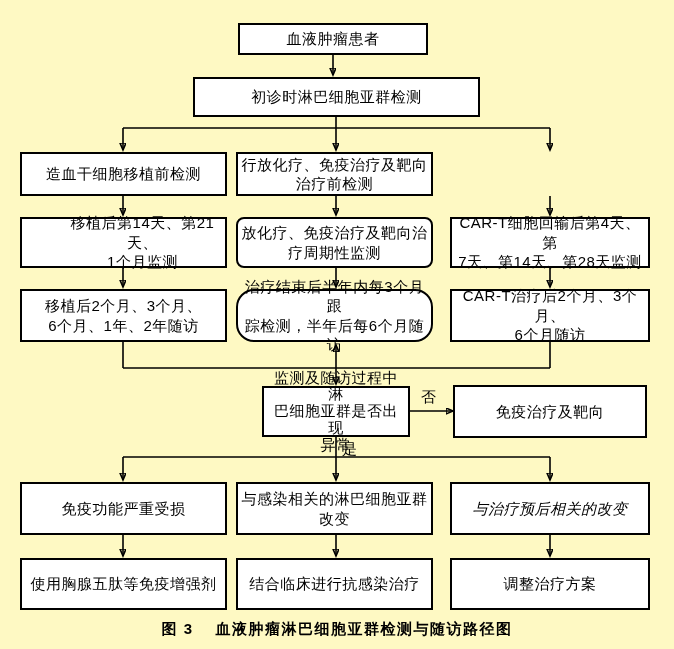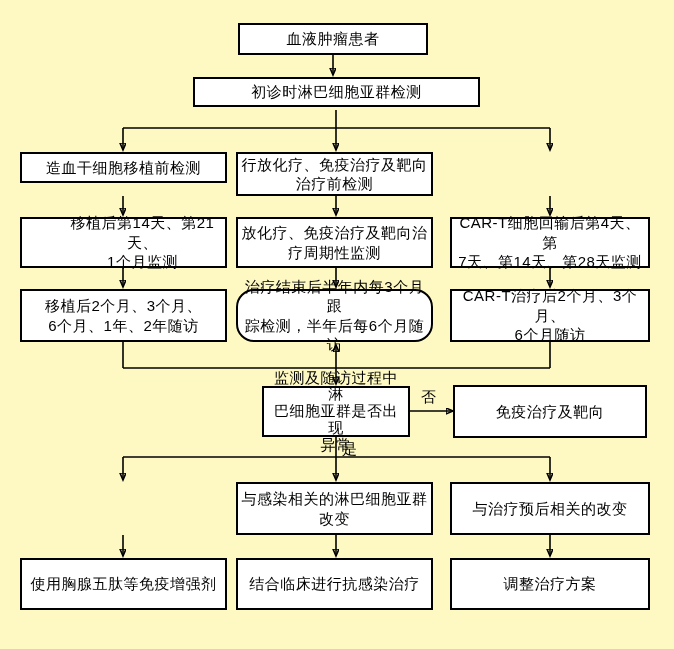--- a/index.html
+++ b/index.html
@@ -67,49 +67,54 @@
     <line x1="123" y1="457" x2="123" y2="480" marker-end="url(#arrow)"></line>
     <line x1="336" y1="457" x2="336" y2="480" marker-end="url(#arrow)"></line>
     <line x1="550" y1="457" x2="550" y2="480" marker-end="url(#arrow)"></line>
 
     <line x1="123" y1="535" x2="123" y2="556" marker-end="url(#arrow)"></line>
     <line x1="336" y1="535" x2="336" y2="556" marker-end="url(#arrow)"></line>
     <line x1="550" y1="535" x2="550" y2="556" marker-end="url(#arrow)"></line>
   </svg>
 
   <div class="box" style="left:238px;top:23px;width:190px;height:32px;">血液肿瘤患者</div>
-  <div class="box" style="left:193px;top:77px;width:287px;height:30px;">初诊时淋巴细胞亚群检测</div>
+  <div class="box" style="left:193px;top:77px;width:287px;height:40px;">初诊时淋巴细胞亚群检测</div>
 
-  <div class="box" style="left:20px;top:152px;width:207px;height:31px;">造血干细胞移植前检测</div>
+  <div class="box" style="left:20px;top:152px;width:207px;height:44px;">造血干细胞移植前检测</div>
   <div class="box" style="left:236px;top:152px;width:197px;height:44px;">行放化疗、免疫治疗及靶向
 治疗前检测</div>
 
   <div class="box" style="left:20px;top:217px;width:207px;height:51px;padding-left:41px;">移植后第14天、第21天、
 1个月监测</div>
-  <div class="box" style="left:236px;top:217px;width:197px;height:51px;">放化疗、免疫治疗及靶向治
+  <div class="box" style="left:236px;top:217px;width:197px;height:51px;border-radius:8px;">放化疗、免疫治疗及靶向治
 疗周期性监测</div>
   <div class="box" style="left:450px;top:217px;width:200px;height:51px;">CAR-T细胞回输后第4天、第
 7天、第14天、第28天监测</div>
 
   <div class="box" style="left:20px;top:289px;width:207px;height:53px;">移植后2个月、3个月、
 6个月、1年、2年随访</div>
   <div class="box" style="left:236px;top:289px;width:197px;height:53px;border-radius:18px;">治疗结束后半年内每3个月跟
 踪检测，半年后每6个月随访</div>
   <div class="box" style="left:450px;top:289px;width:200px;height:53px;">CAR-T治疗后2个月、3个月、
 6个月随访</div>
 
   <div class="box tight" style="left:262px;top:386px;width:148px;height:51px;font-family:Liberation Serif, serif;">监测及随访过程中淋
 巴细胞亚群是否出现
 异常</div>
   <div class="edge-label" style="left:421px;top:389px;">否</div>
   <div class="box" style="left:453px;top:385px;width:194px;height:53px;">免疫治疗及靶向</div>
   <div class="edge-label" style="left:342px;top:441px;">是</div>
 
+  <div class="box" style="left:20px;top:482px;width:207px;height:53px;">免疫功能严重受损</div>
   <div class="box" style="left:236px;top:482px;width:197px;height:53px;">与感染相关的淋巴细胞亚群
 改变</div>
-  <div class="box" style="left:450px;top:482px;width:200px;height:53px;">与治疗预后相关的改变</div>
+  <div class="box" style="left:450px;top:482px;width:200px;height:53px;font-style:italic;">与治疗预后相关的改变</div>
 
   <div class="box" style="left:20px;top:558px;width:207px;height:52px;">使用胸腺五肽等免疫增强剂</div>
   <div class="box" style="left:236px;top:558px;width:197px;height:52px;">结合临床进行抗感染治疗</div>
   <div class="box" style="left:450px;top:558px;width:200px;height:52px;">调整治疗方案</div>
 
+  <div id="caption">
+    <span>图 3</span>
+    <span>血液肿瘤淋巴细胞亚群检测与随访路径图</span>
+  </div>
 
 </div>
 
 </body></html>

